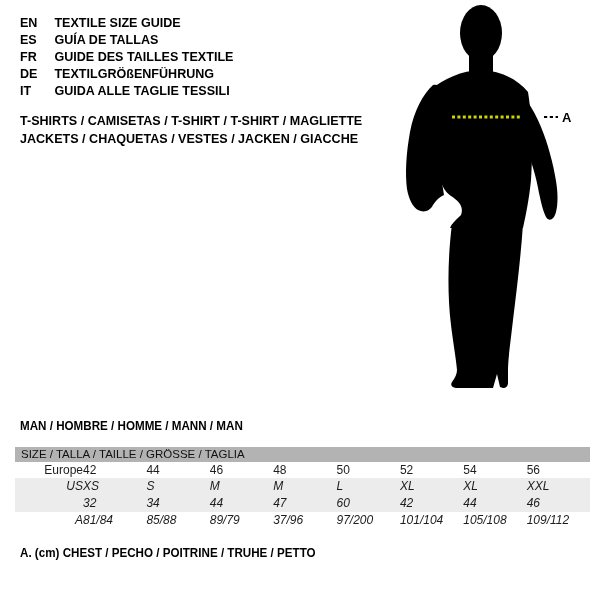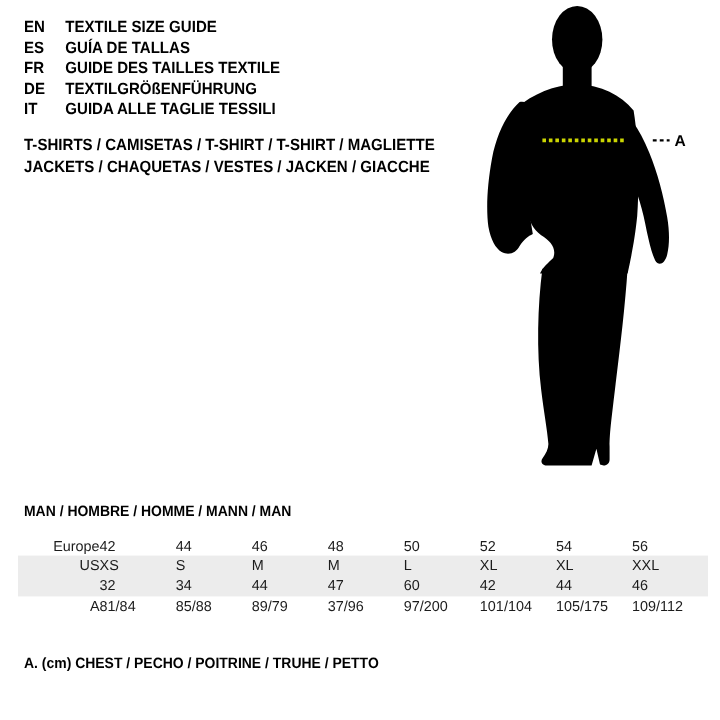--- a/index.html
+++ b/index.html
@@ -15,21 +15,21 @@
   
   .cats{position:absolute;left:20px;top:112px;font-weight:bold;font-size:13.5px;line-height:18px;white-space:nowrap;}
   
   .figure-wrap{position:absolute;left:395px;top:0;width:195px;height:400px;}
   
   .man-title{position:absolute;left:20px;top:419px;font-weight:bold;font-size:12.5px;white-space:nowrap;}
   
   .size-table{position:absolute;left:15px;top:447px;width:575px;font-size:12px;color:#1c1c1c;}
   .t-header{background:#b3b3b3;height:15px;line-height:15px;padding-left:6px;font-size:11.5px;color:#111;white-space:nowrap;}
   .t-row{display:grid;grid-template-columns:68px repeat(8,1fr);height:16px;line-height:16px;}
-  .t-row.tall{height:17px;line-height:17px;}
+  .t-row.tall{height:17px;line-height:17px;font-style:italic;}
   .t-row.shaded{background:#ececec;}
   .t-label{text-align:right;padding-left:6px;}
   .t-cell{text-align:left;}
   
   .footnote{position:absolute;left:20px;top:546px;font-weight:bold;font-size:12.5px;white-space:nowrap;}
 </style>
 </head>
 <body>
 
 <div class="langs cond">
@@ -91,20 +91,21 @@
     <line x1="57" y1="117" x2="125" y2="117" stroke-width="3" stroke-dasharray="3 2.4" stroke="#ccd602"></line>
 
     <line x1="149" y1="117" x2="163" y2="117" stroke-width="2" stroke-dasharray="3.2 2.6" stroke="#000000"></line>
     <text x="167" y="122" font-size="13" font-weight="bold" font-family="Liberation Sans, DejaVu Sans, sans-serif">A</text>
   </svg>
 </div>
 
 <div class="man-title cond">MAN / HOMBRE / HOMME / MANN / MAN</div>
 
 <div class="size-table">
+  <div class="t-header">SIZE / TALLA / TAILLE / GRÖSSE / TAGLIA</div>
 
   <div class="t-row">
     <div class="t-label">Europe</div>
     <div class="t-cell">42</div>
     <div class="t-cell">44</div>
     <div class="t-cell">46</div>
     <div class="t-cell">48</div>
     <div class="t-cell">50</div>
     <div class="t-cell">52</div>
     <div class="t-cell">54</div>
@@ -136,18 +137,18 @@
   </div>
 
   <div class="t-row tall">
     <div class="t-label">A</div>
     <div class="t-cell">81/84</div>
     <div class="t-cell">85/88</div>
     <div class="t-cell">89/79</div>
     <div class="t-cell">37/96</div>
     <div class="t-cell">97/200</div>
     <div class="t-cell">101/104</div>
-    <div class="t-cell">105/175</div>
+    <div class="t-cell">105/108</div>
     <div class="t-cell">109/112</div>
   </div>
 </div>
 
 <div class="footnote cond">A. (cm) CHEST / PECHO / POITRINE / TRUHE / PETTO</div>
 
 </body></html>

